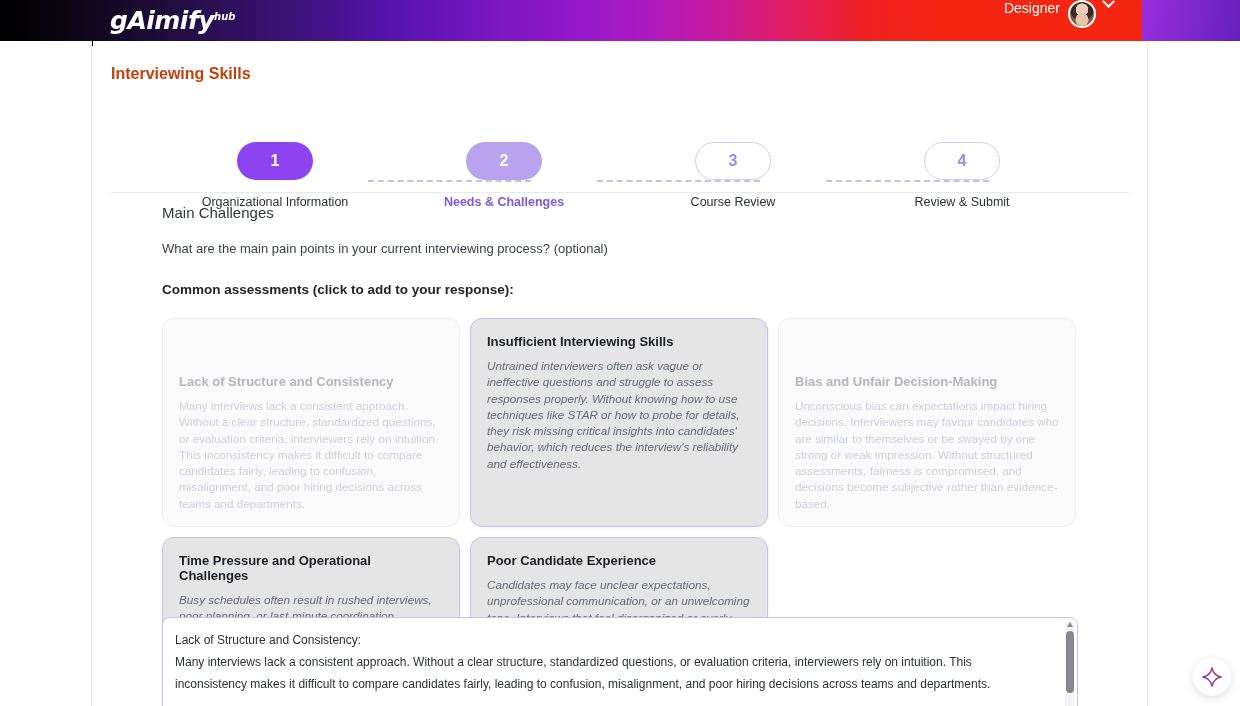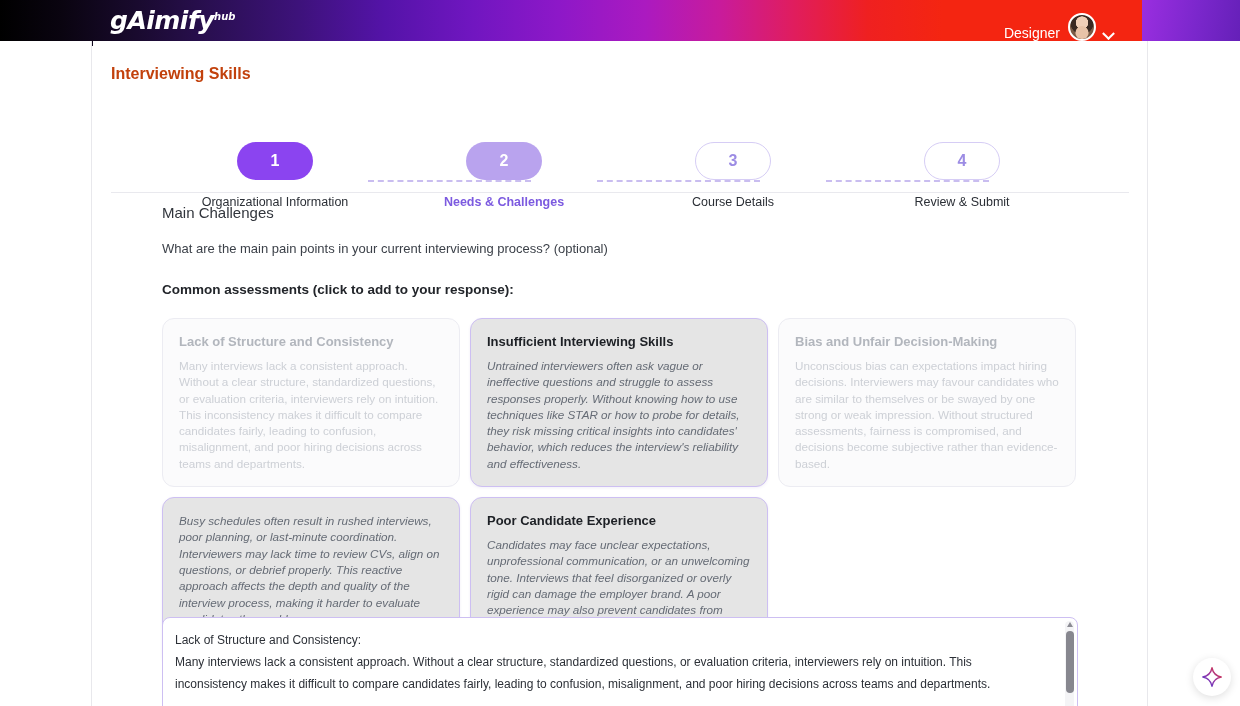--- a/index.html
+++ b/index.html
@@ -46,21 +46,21 @@
     font-size: 25px; font-weight: 700; font-style: italic;
     letter-spacing: -0.5px;
     font-family: "DejaVu Sans", sans-serif;
   }
   .brand .sup {
     font-size: 10px; font-style: italic; font-weight: 700;
     vertical-align: super; letter-spacing: 0;
   }
   .user-area {
     position: absolute; right: 127px; top: 0;
-    height: 41px; display: flex; align-items: flex-end; gap: 8px;
+    height: 41px; display: flex; align-items: flex-start; gap: 8px;
   }
   .user-name { color: #fff; font-size: 14px; }
   .avatar {
     width: 28px; height: 28px; border-radius: 50%;
     border: 2px solid #ffffff;
     background: radial-gradient(circle at 50% 32%, #f0cfb8 0 30%, #3a2a23 32% 56%, #7a5a45 58% 100%);
     overflow: hidden; position: relative; flex: none;
   }
   .avatar::after {
     content: ""; position: absolute; left: 50%; top: 46%;
@@ -148,21 +148,21 @@
     cursor: pointer;
   }
   .card.used {
     border: 1.5px solid #ececf2;
     background: #fbfbfc;
   }
   .card-title { font-size: 13px; font-weight: 700; margin-bottom: 9px; }
   .card-body { font-size: 11.7px; line-height: 16.3px; }
   .card.selectable .card-title { color: #1d2025; }
   .card.selectable .card-body  { color: #656b75; font-style: italic; }
-  .card.used .card-title { color: #b2b6bd; }
+  .card.used .card-title { color: #b2b6bd; margin-top: 40px; }
   .card.used .card-body  { color: #cdd0d6; }
   .card.r1 { min-height: 127px; }
   .card.r2 { min-height: 127px; }
 
   
   .response-box {
     position: absolute; left: 69px; top: 576px;
     width: 916px; height: 100px;
     border: 1.5px solid #cdbff2; border-radius: 8px;
     background: #ffffff; overflow: hidden;
@@ -230,21 +230,21 @@
       <div class="step-label">Organizational Information</div>
     </div>
 
     <div class="step" style="left:336px; top:41px;">
       <div class="pill current">2</div>
       <div class="step-label current">Needs &amp; Challenges</div>
     </div>
 
     <div class="step" style="left:565px; top:41px;">
       <div class="pill todo">3</div>
-      <div class="step-label">Course Details</div>
+      <div class="step-label">Course Review</div>
     </div>
 
     <div class="step" style="left:794px; top:41px;">
       <div class="pill todo">4</div>
       <div class="step-label">Review &amp; Submit</div>
     </div>
   </div>
 
   <div class="divider"></div>
 
@@ -263,20 +263,21 @@
       <div class="card-title">Insufficient Interviewing Skills</div>
       <div class="card-body">Untrained interviewers often ask vague or ineffective questions and struggle to assess responses properly. Without knowing how to use techniques like STAR or how to probe for details, they risk missing critical insights into candidates' behavior, which reduces the interview's reliability and effectiveness.</div>
     </div>
 
     <div class="card used r1">
       <div class="card-title">Bias and Unfair Decision-Making</div>
       <div class="card-body">Unconscious bias can expectations impact hiring decisions. Interviewers may favour candidates who are similar to themselves or be swayed by one strong or weak impression. Without structured assessments, fairness is compromised, and decisions become subjective rather than evidence-based.</div>
     </div>
 
     <div class="card selectable r2">
+      <div class="card-title">Time Pressure and Operational Challenges</div>
       <div class="card-body">Busy schedules often result in rushed interviews, poor planning, or last-minute coordination. Interviewers may lack time to review CVs, align on questions, or debrief properly. This reactive approach affects the depth and quality of the interview process, making it harder to evaluate candidates thoroughly.</div>
     </div>
 
     <div class="card selectable r2">
       <div class="card-title">Poor Candidate Experience</div>
       <div class="card-body">Candidates may face unclear expectations, unprofessional communication, or an unwelcoming tone. Interviews that feel disorganized or overly rigid can damage the employer brand. A poor experience may also prevent candidates from performing at their best, limiting the interviewer's ability to assess their true potential.</div>
     </div>
   </div>
 
   <div class="response-box">

